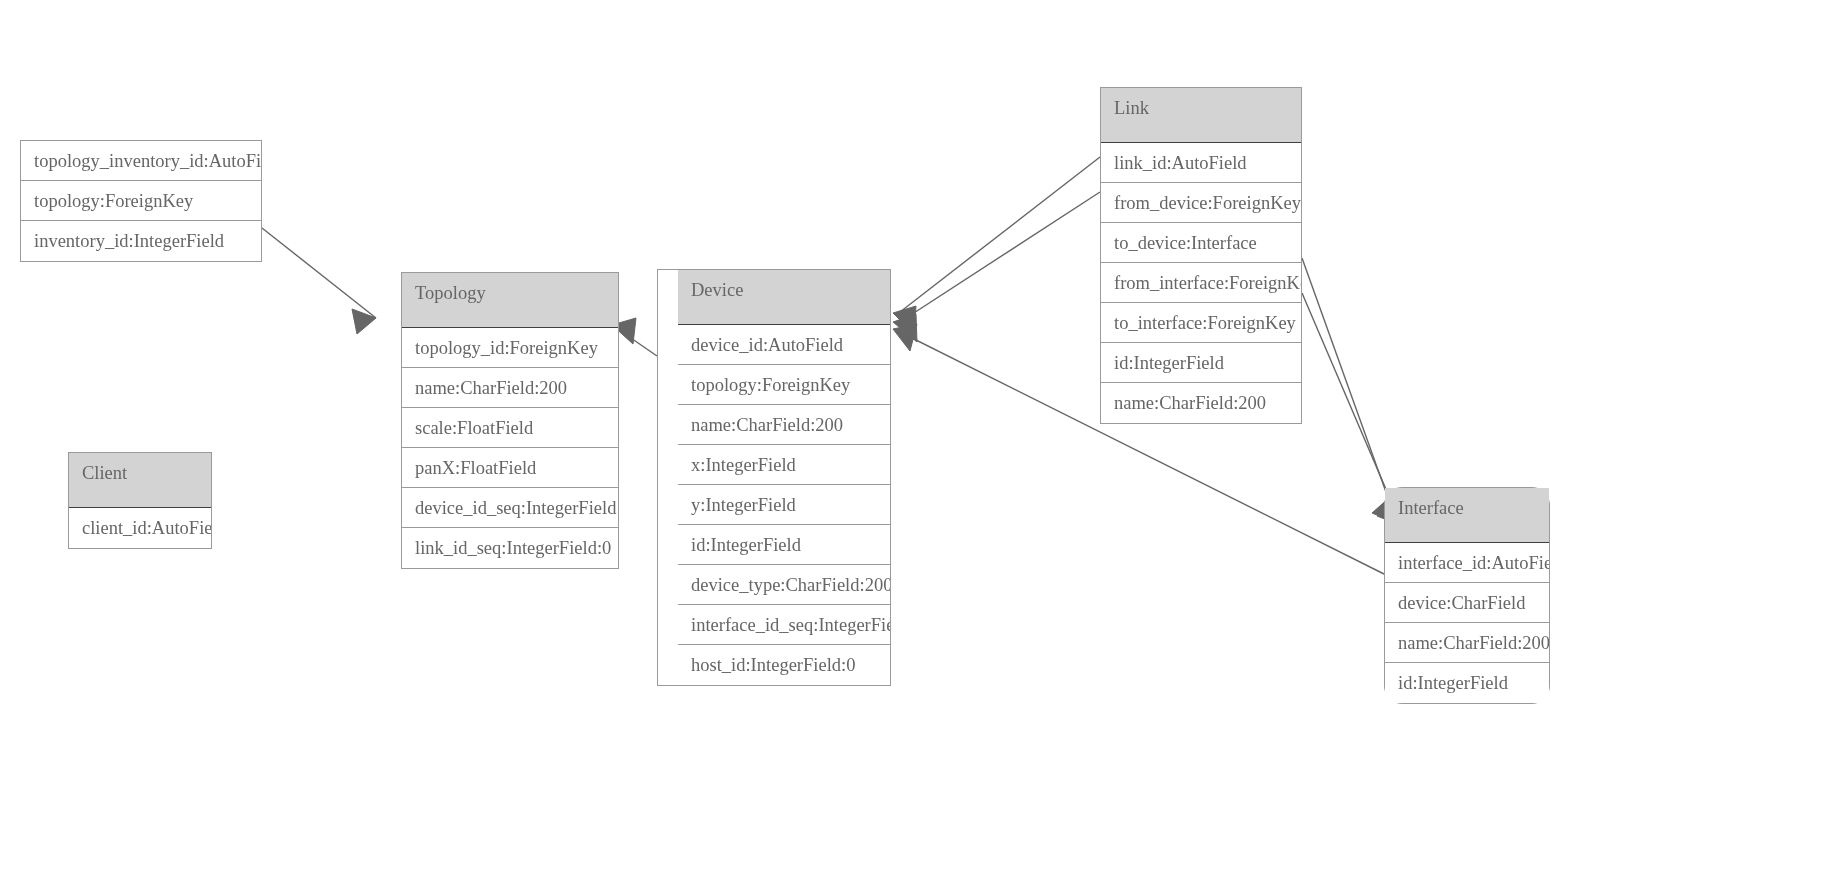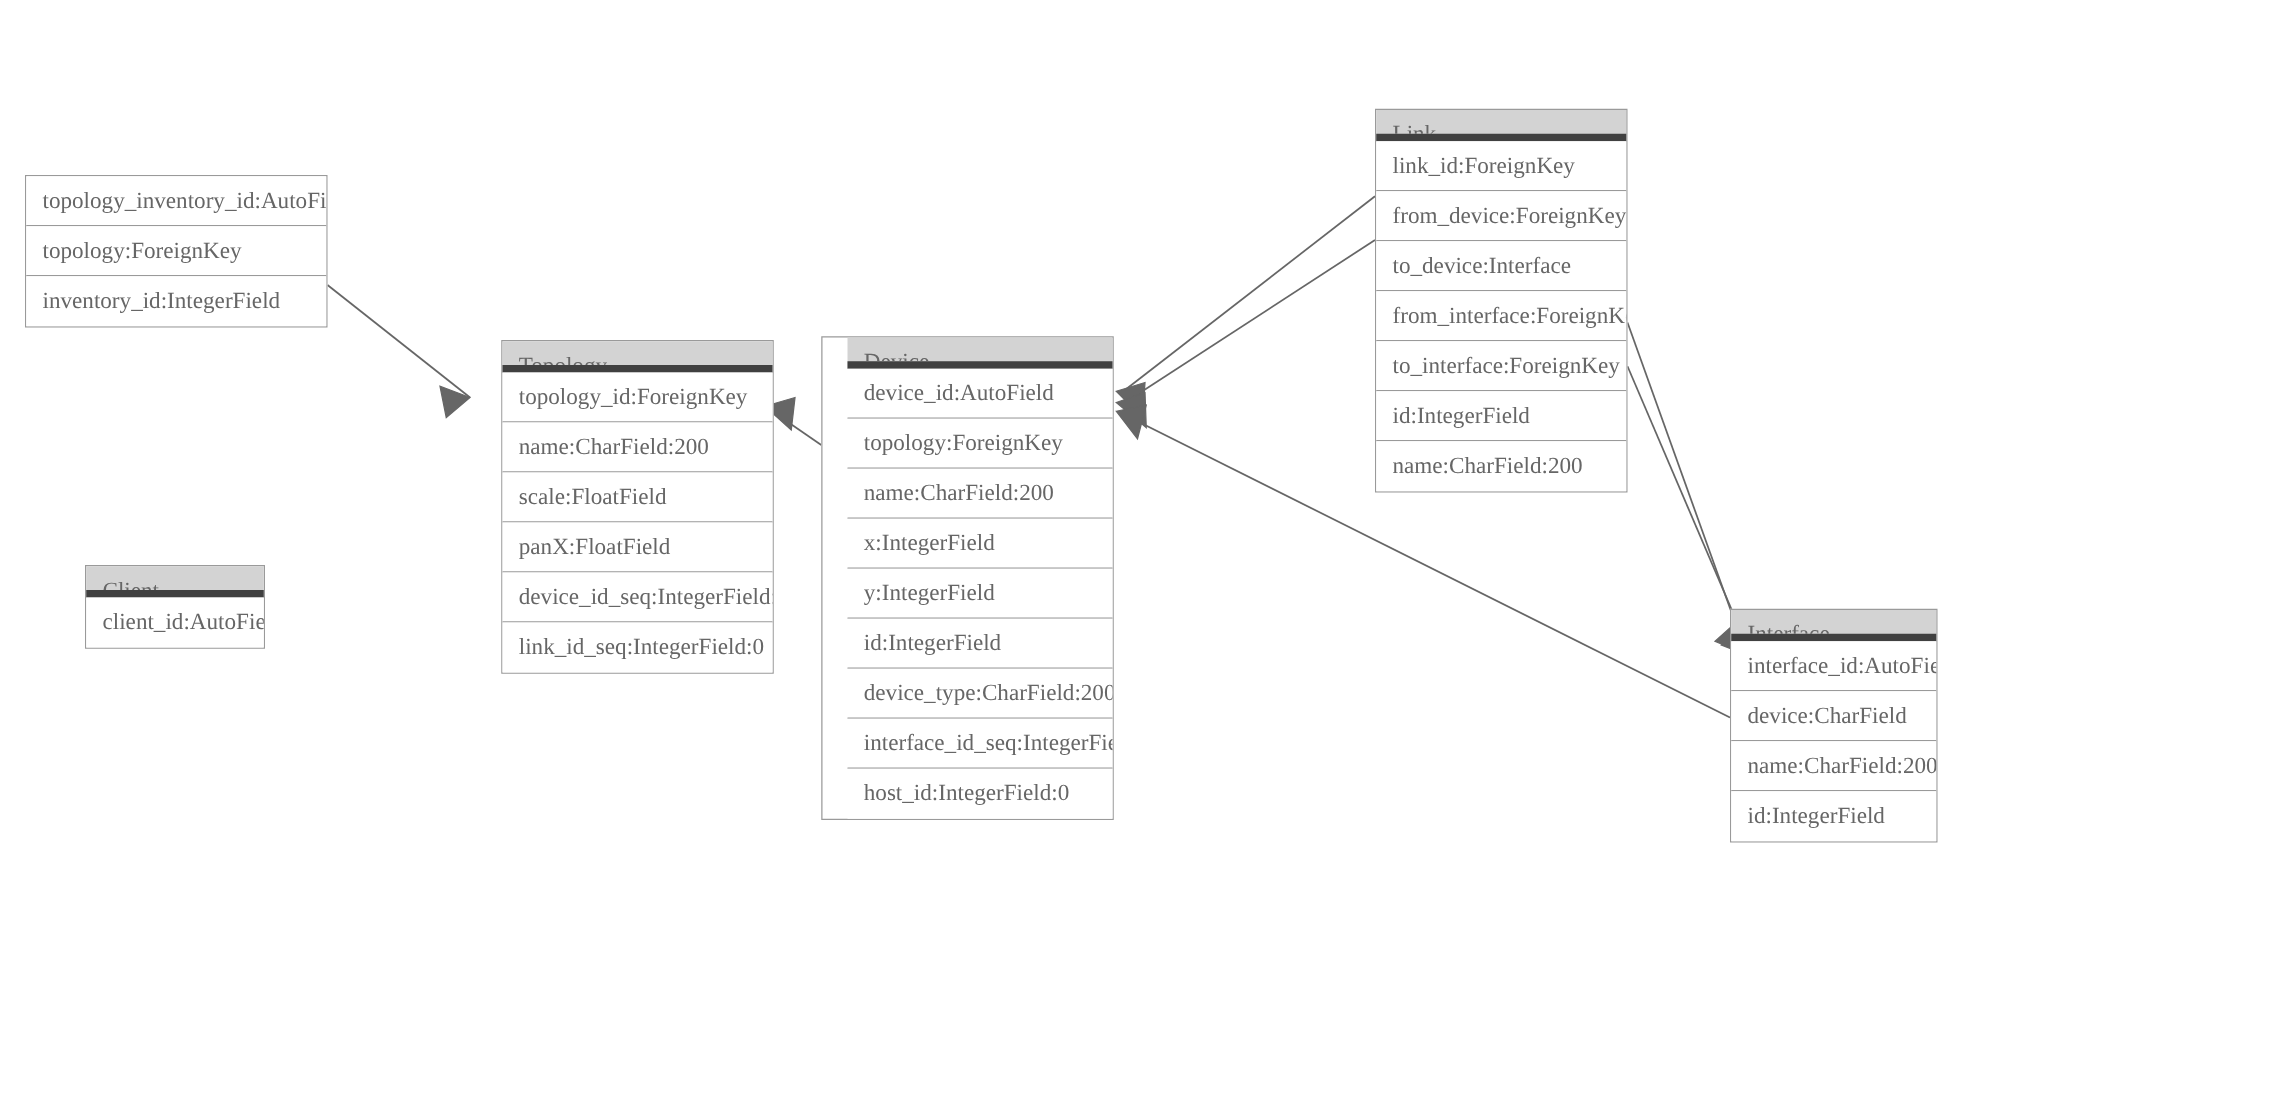--- a/index.html
+++ b/index.html
@@ -27,24 +27,24 @@
     position: absolute;
     box-sizing: border-box;
     border: 1px solid #9a9a9a;
     background: #ffffff;
     z-index: 2;
   }
   .entity-header {
     box-sizing: border-box;
     background: #d3d3d3;
     color: #666666;
-    border-bottom: 6px solid #404040;
+    border-bottom: 1px solid #404040;
     font-size: 18.5px;
     line-height: 41px;
-    height: 25px;
+    height: 55px;
     padding: 0 0 0 13px;
     white-space: nowrap;
     overflow: hidden;
   }
   .entity-field {
     box-sizing: border-box;
     color: #666666;
     font-size: 18.5px;
     line-height: 40px;
     height: 40px;
@@ -120,29 +120,29 @@
         <div class="entity-field">name:CharField:200</div>
         <div class="entity-field">x:IntegerField</div>
         <div class="entity-field">y:IntegerField</div>
         <div class="entity-field">id:IntegerField</div>
         <div class="entity-field">device_type:CharField:200</div>
         <div class="entity-field">interface_id_seq:IntegerField:0</div>
         <div class="entity-field">host_id:IntegerField:0</div>
       </div>
       <div class="entity" style="left: 1100px; top: 87px; width: 202px;">
         <div class="entity-header">Link</div>
-        <div class="entity-field">link_id:ForeignKey</div>
+        <div class="entity-field">link_id:AutoField</div>
         <div class="entity-field">from_device:ForeignKey</div>
         <div class="entity-field">to_device:Interface</div>
         <div class="entity-field">from_interface:ForeignKey</div>
         <div class="entity-field">to_interface:ForeignKey</div>
         <div class="entity-field">id:IntegerField</div>
         <div class="entity-field">name:CharField:200</div>
       </div>
-      <div class="entity" style="left: 1384px; top: 487px; width: 166px;">
+      <div class="entity" style="left: 1384px; top: 487px; width: 166px; border-radius: 18px;">
         <div class="entity-header">Interface</div>
         <div class="entity-field">interface_id:AutoField</div>
         <div class="entity-field">device:CharField</div>
         <div class="entity-field">name:CharField:200</div>
         <div class="entity-field">id:IntegerField</div>
       </div>
     </div>
 
 </div>
 

